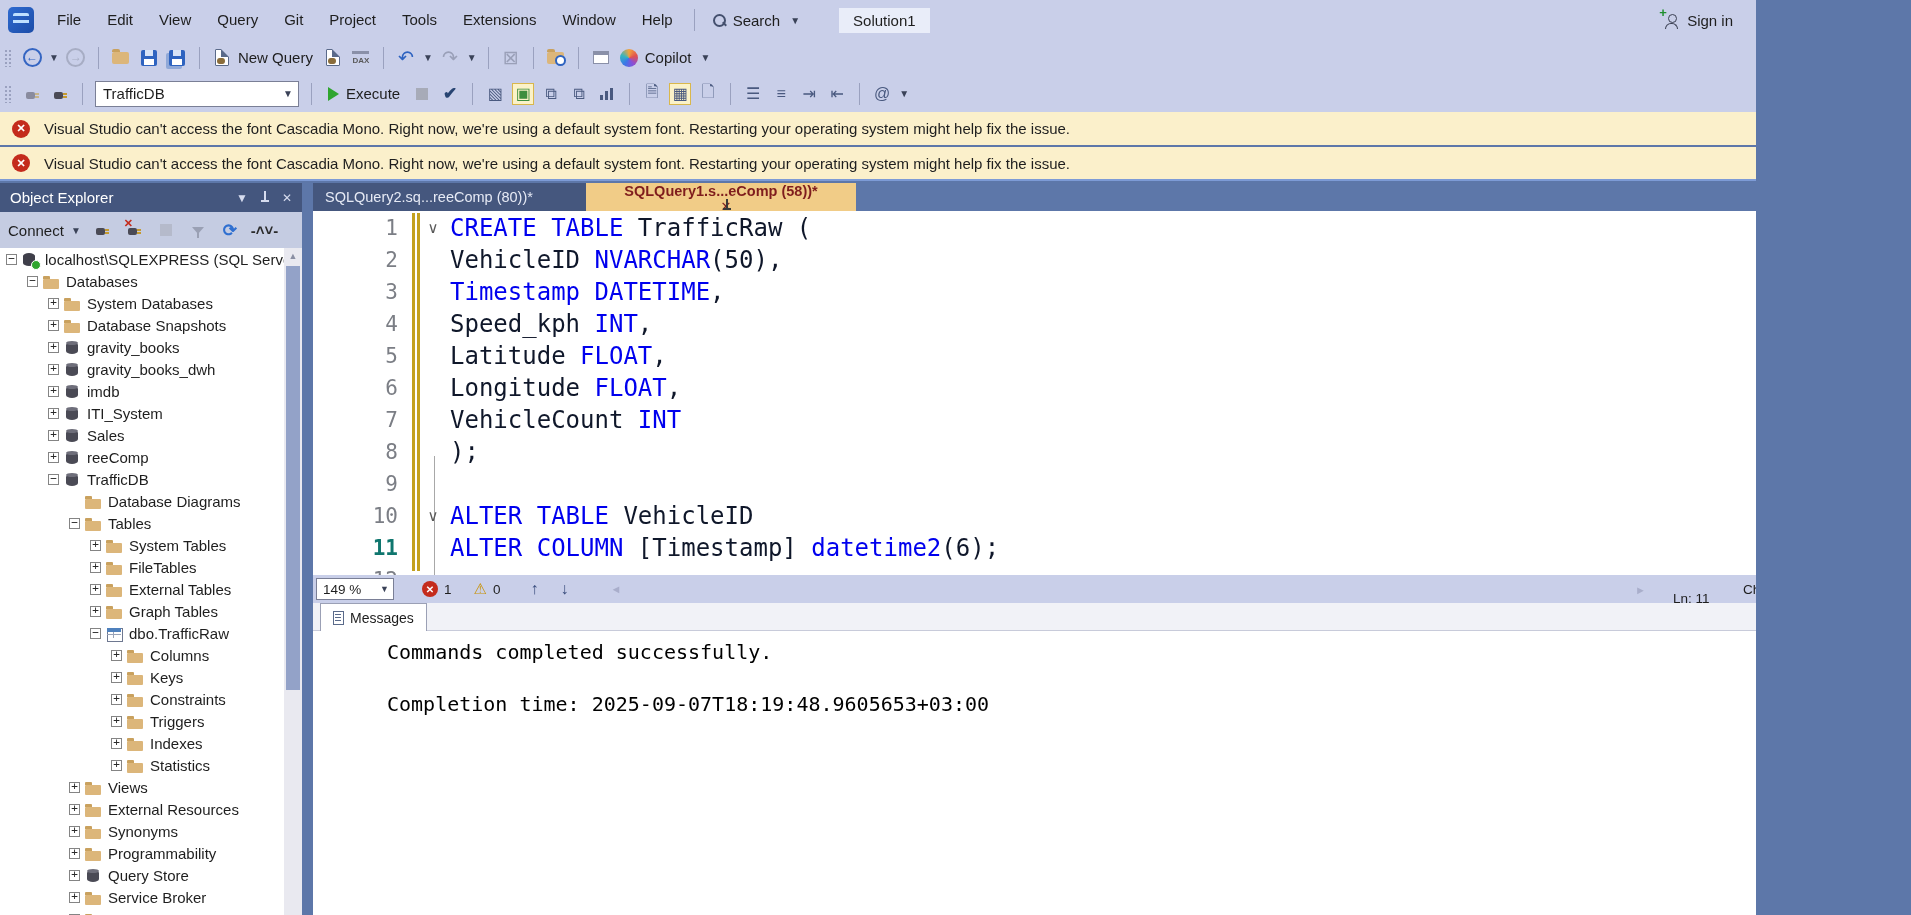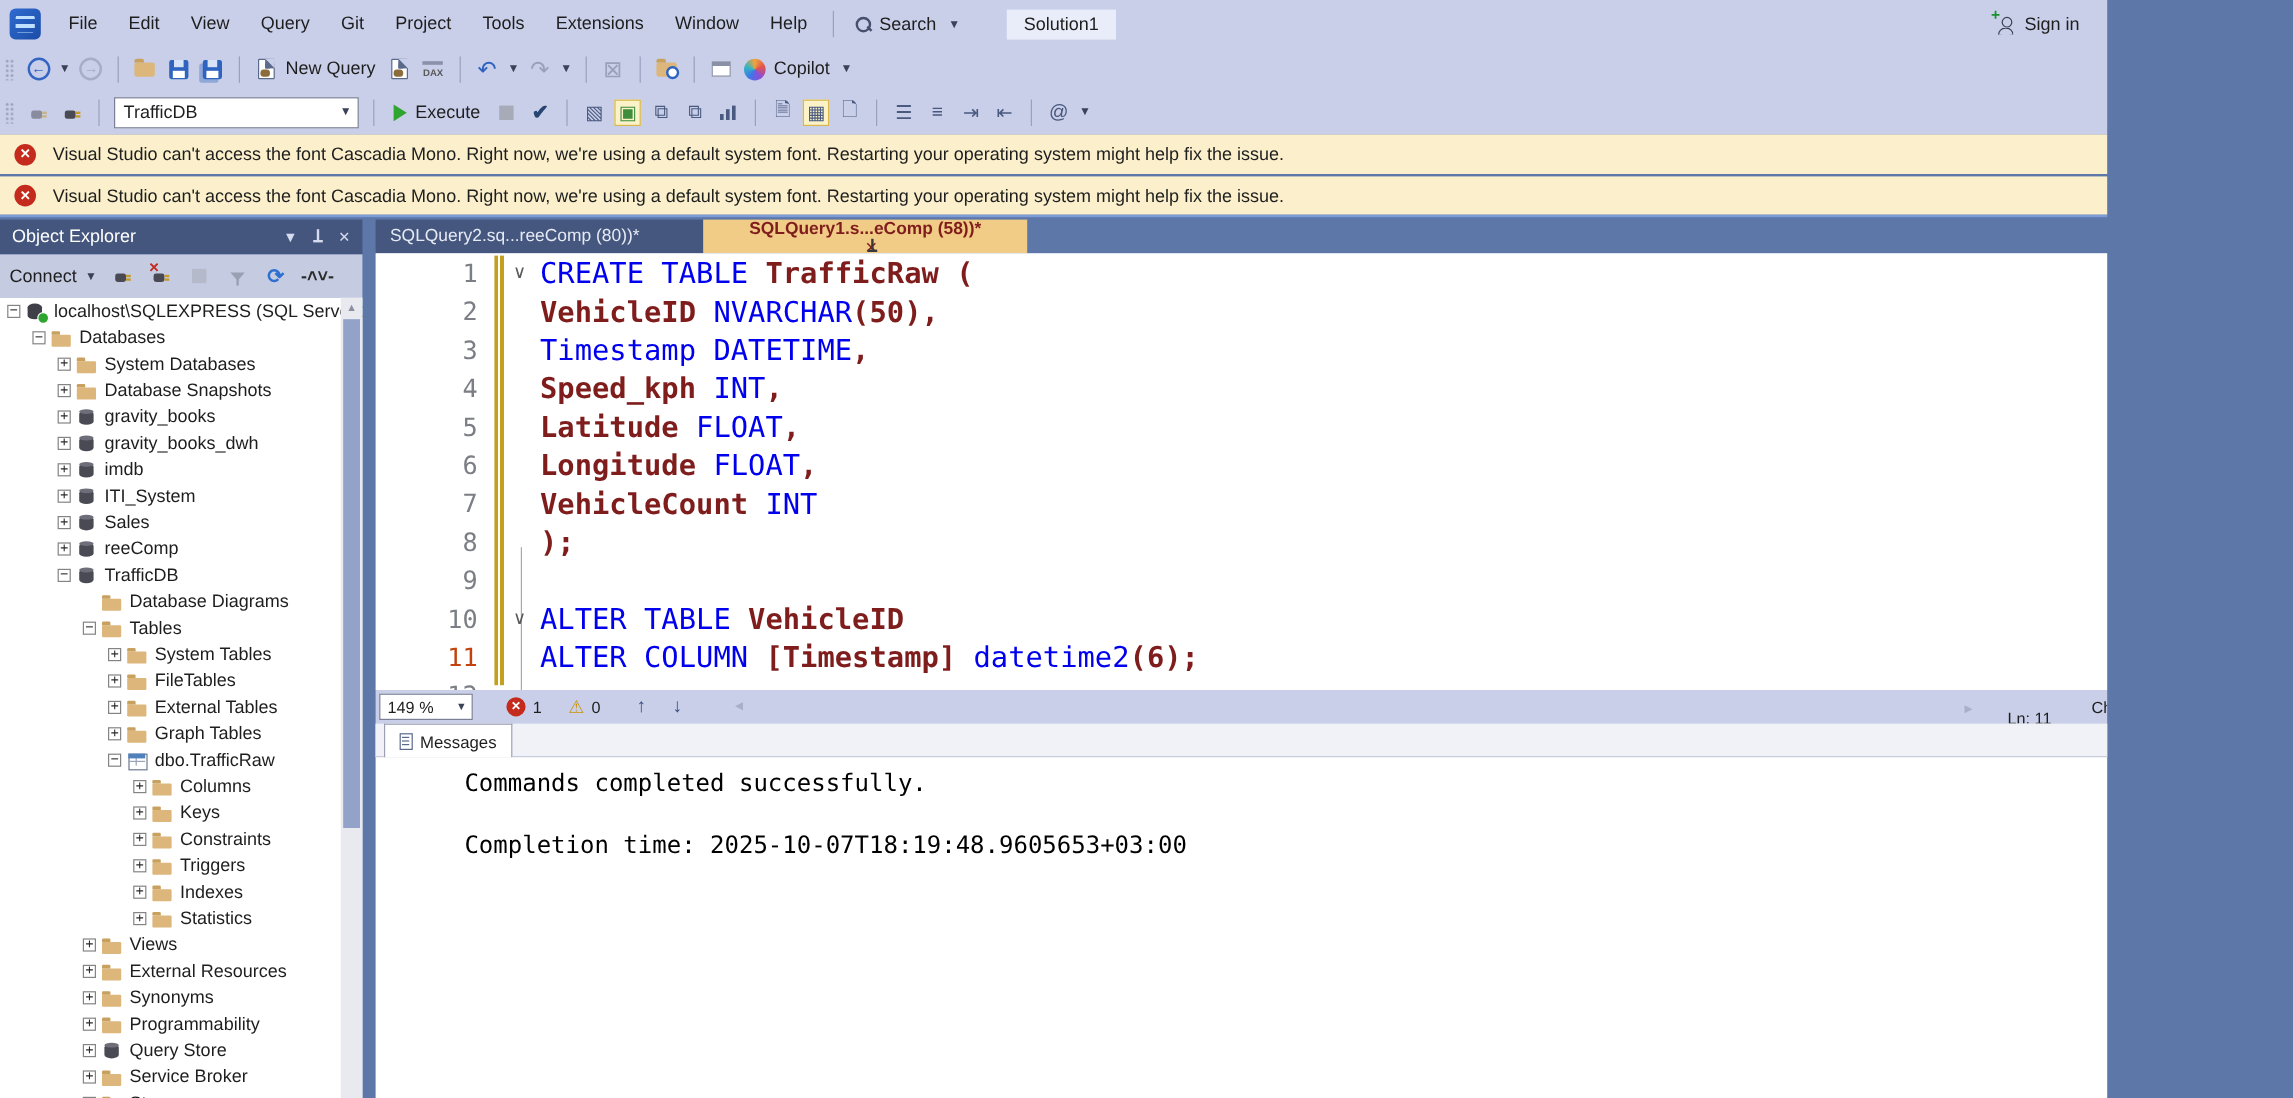--- a/index.html
+++ b/index.html
@@ -133,25 +133,25 @@
   .tab.inactive{background:#45577E;color:#E6EAF5;width:273px;}
   .tab.active{background:#F1CC87;color:#7f1d1d;font-weight:bold;width:270px;flex-direction:column;}
   .tab .x{margin-left:10px;font-size:13px;font-weight:normal;}
   .tab .pin{margin-left:12px;}
   .tabstrip-icons{position:absolute;top:186px;left:1842px;display:flex;gap:14px;color:#D9DEF0;font-size:14px;}
 
   .editor{position:absolute;left:313px;top:211px;width:1598px;height:364px;background:#fff;overflow:hidden;}
   .code-row{position:absolute;left:0;width:1598px;height:32px;}
   .ln-num{position:absolute;left:0;top:0;width:85px;text-align:right;font-family:"DejaVu Sans Mono",monospace;
           font-size:21px;line-height:32px;color:#7B7E85;}
-  .ln-num.cur{color:#c2410c;}
+  .ln-num.cur{color:#0f766e;font-weight:bold;}
   .fold{position:absolute;left:108px;top:0;width:24px;text-align:center;font-size:15px;line-height:32px;color:#5A5A5A;}
   .code-text{position:absolute;left:137px;top:0;font-family:"DejaVu Sans Mono",monospace;font-size:24px;line-height:32px;white-space:pre;}
   .tok-k{color:#0000EE;}
-  .tok-p{color:#7f1d1d;font-weight:bold;}
+  .tok-p{color:#0f172a;}
   .chbar{position:absolute;left:99px;top:2px;width:8px;height:358px;
          background:linear-gradient(90deg,#C3A11E 0 3px,#fff 3px 5px,#C3A11E 5px 8px);}
   .guide{position:absolute;left:121px;width:1px;background:#A8A8A8;}
   .guide.tick::after{content:'';position:absolute;left:0;bottom:0;width:9px;height:1px;background:#A8A8A8;}
 
   .ed-scroll{position:absolute;right:0;top:0;width:20px;height:364px;background:#E9E9F0;}
   .ed-scroll .split{position:absolute;top:0;left:0;width:20px;height:13px;background:#C9CFE9;border-bottom:1px solid #9AA1BF;}
   .ed-scroll .split::after{content:'';position:absolute;left:4px;top:5px;width:12px;height:2px;background:#6B7694;}
   .ed-scroll .up{position:absolute;top:15px;width:20px;text-align:center;color:#8A8FA3;font-size:9px;}
   .ed-scroll .dn{position:absolute;bottom:2px;width:20px;text-align:center;color:#8A8FA3;font-size:9px;}
@@ -645,20 +645,20 @@
     <span class="pos" style="left:1546px;">CRLF</span>
   </div>
 
   <div class="messages">
     <div class="msg-tabrow">
       <div class="msg-tab">
         <span class="msg-doc"></span>
         <span>Messages</span>
       </div>
     </div>
-    <div class="msg-content" id="msg-content"><div>Commands completed successfully.</div><div>&nbsp;</div><div>Completion time: 2025-10-07T18:19:48.9605653+03:00</div></div>
+    <div class="msg-content" id="msg-content"><div>Commands completed successfully.</div><div>&nbsp;</div><div>Completion time: 2025-09-07T18:19:48.9605653+03:00</div></div>
     <div class="msg-scroll">
       <span class="up">▲</span>
       <span class="msg-mark"></span>
     </div>
   </div>
 
 </div>
 
 </body></html>

